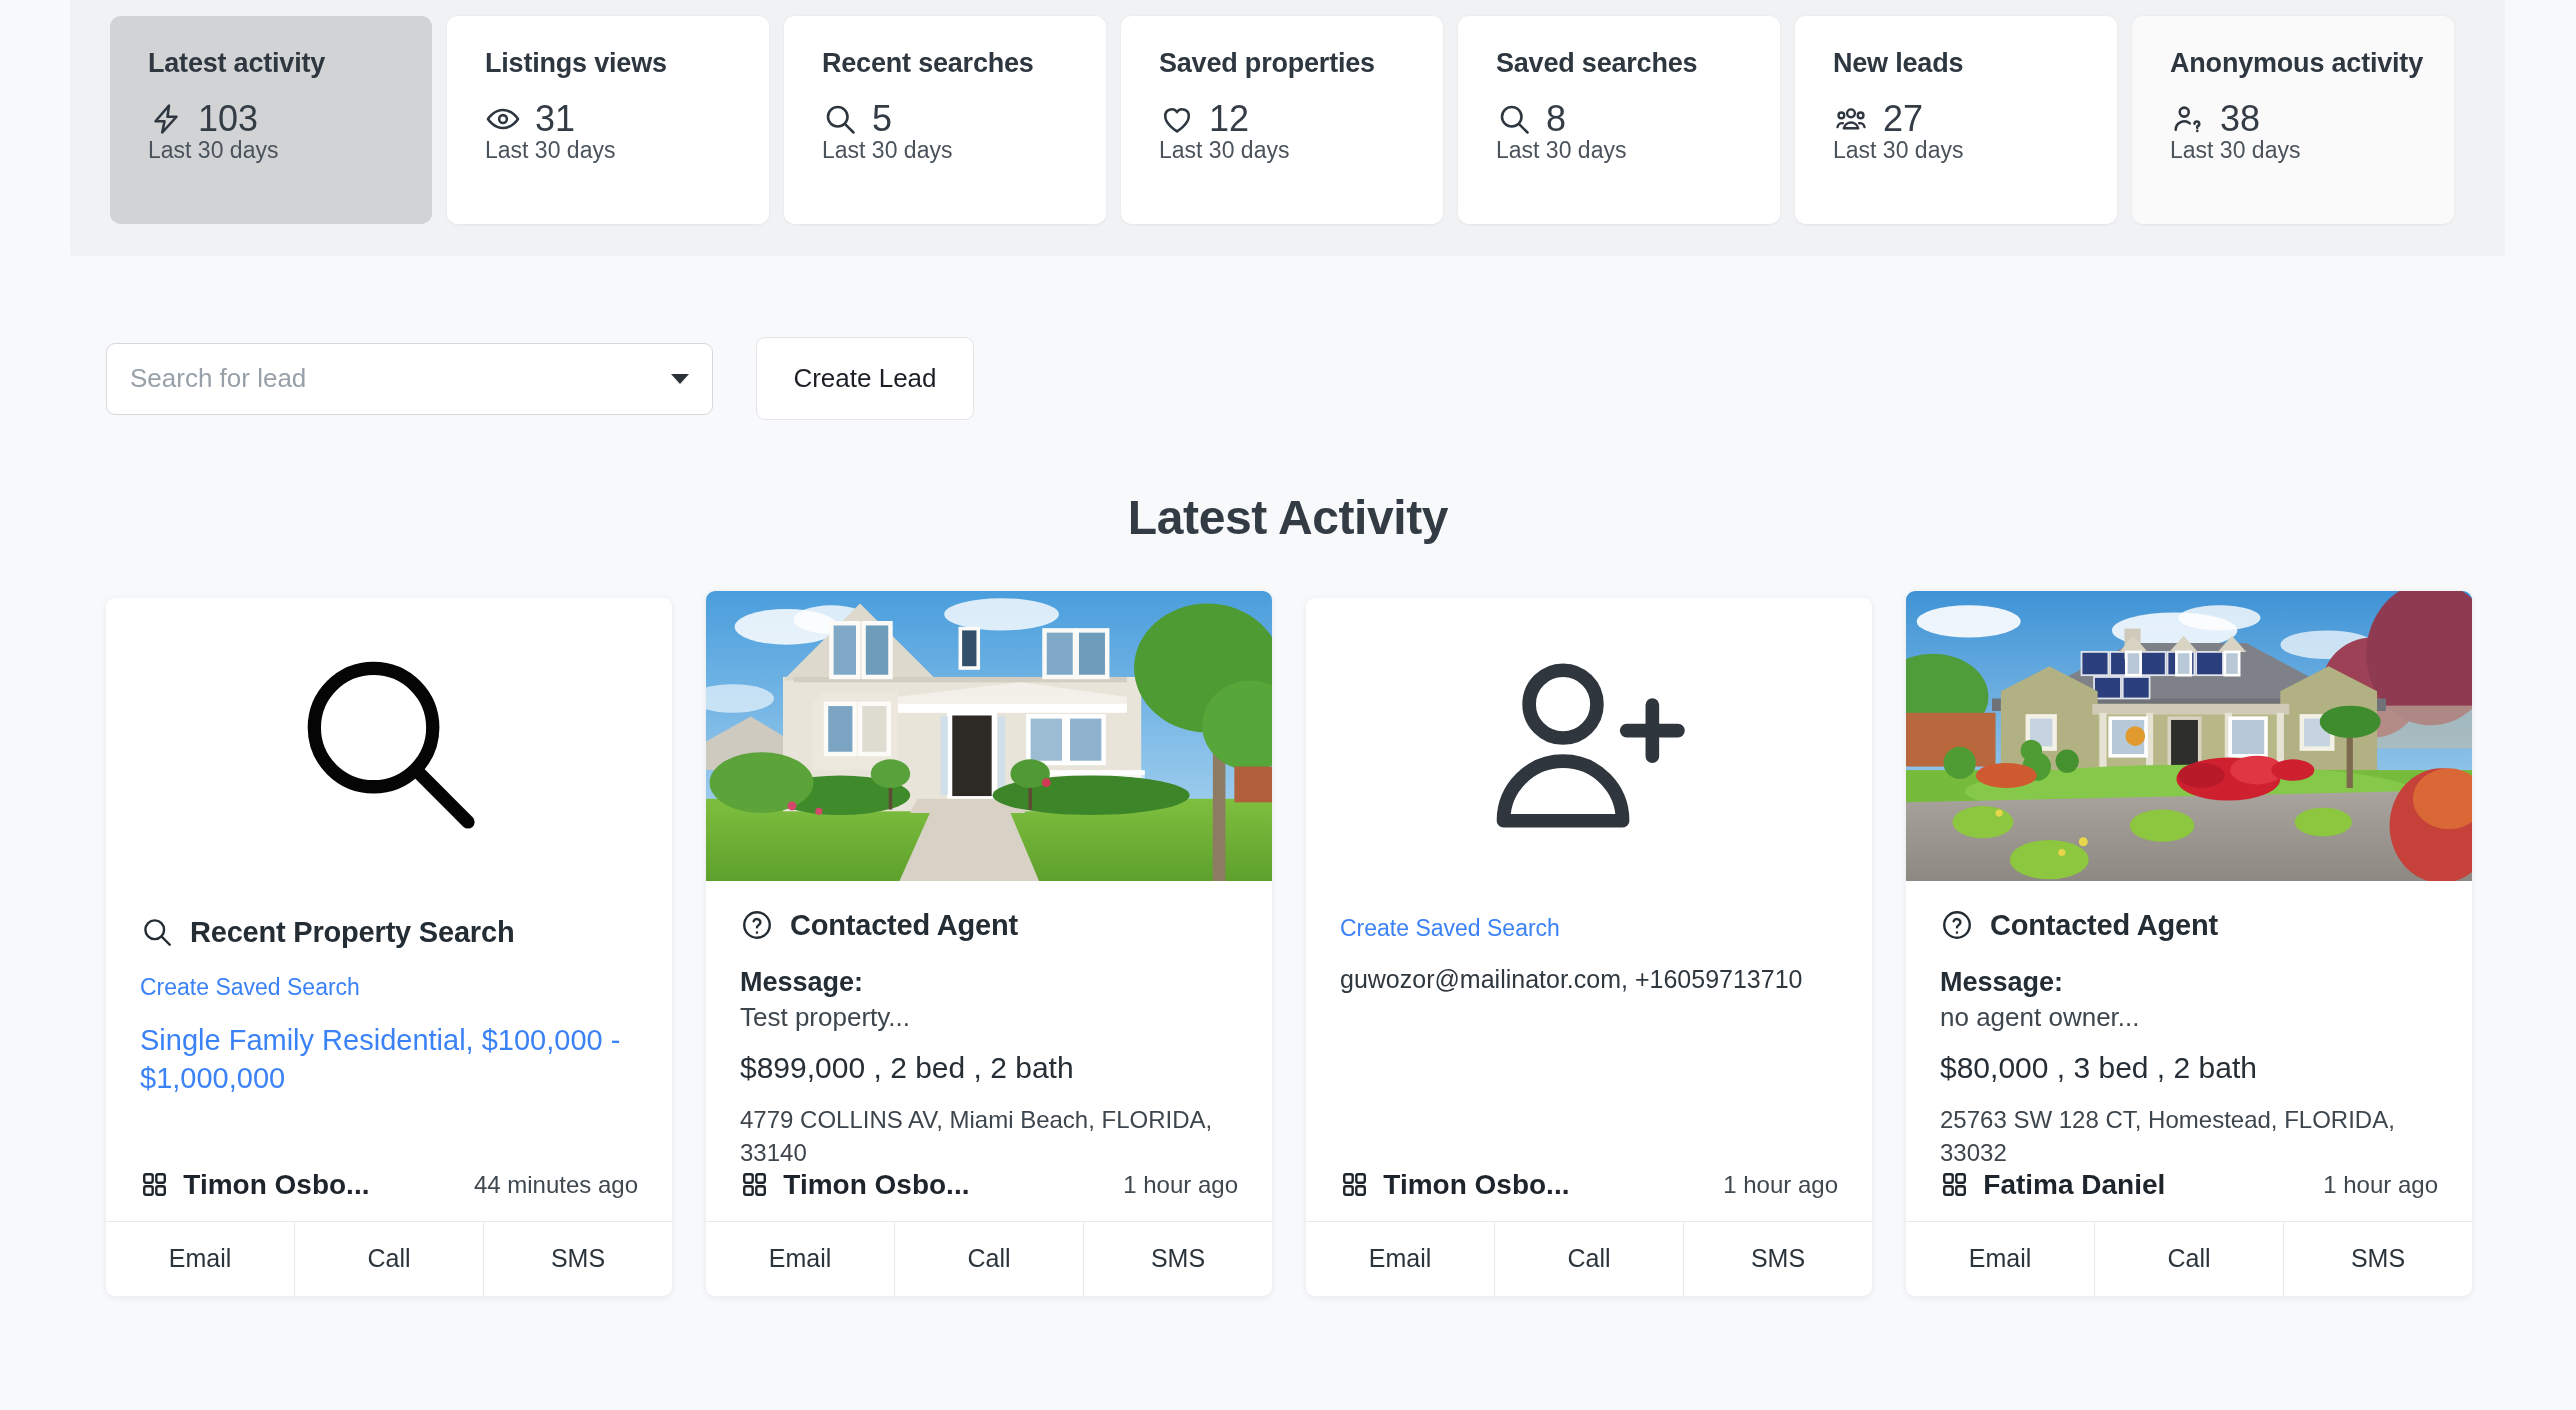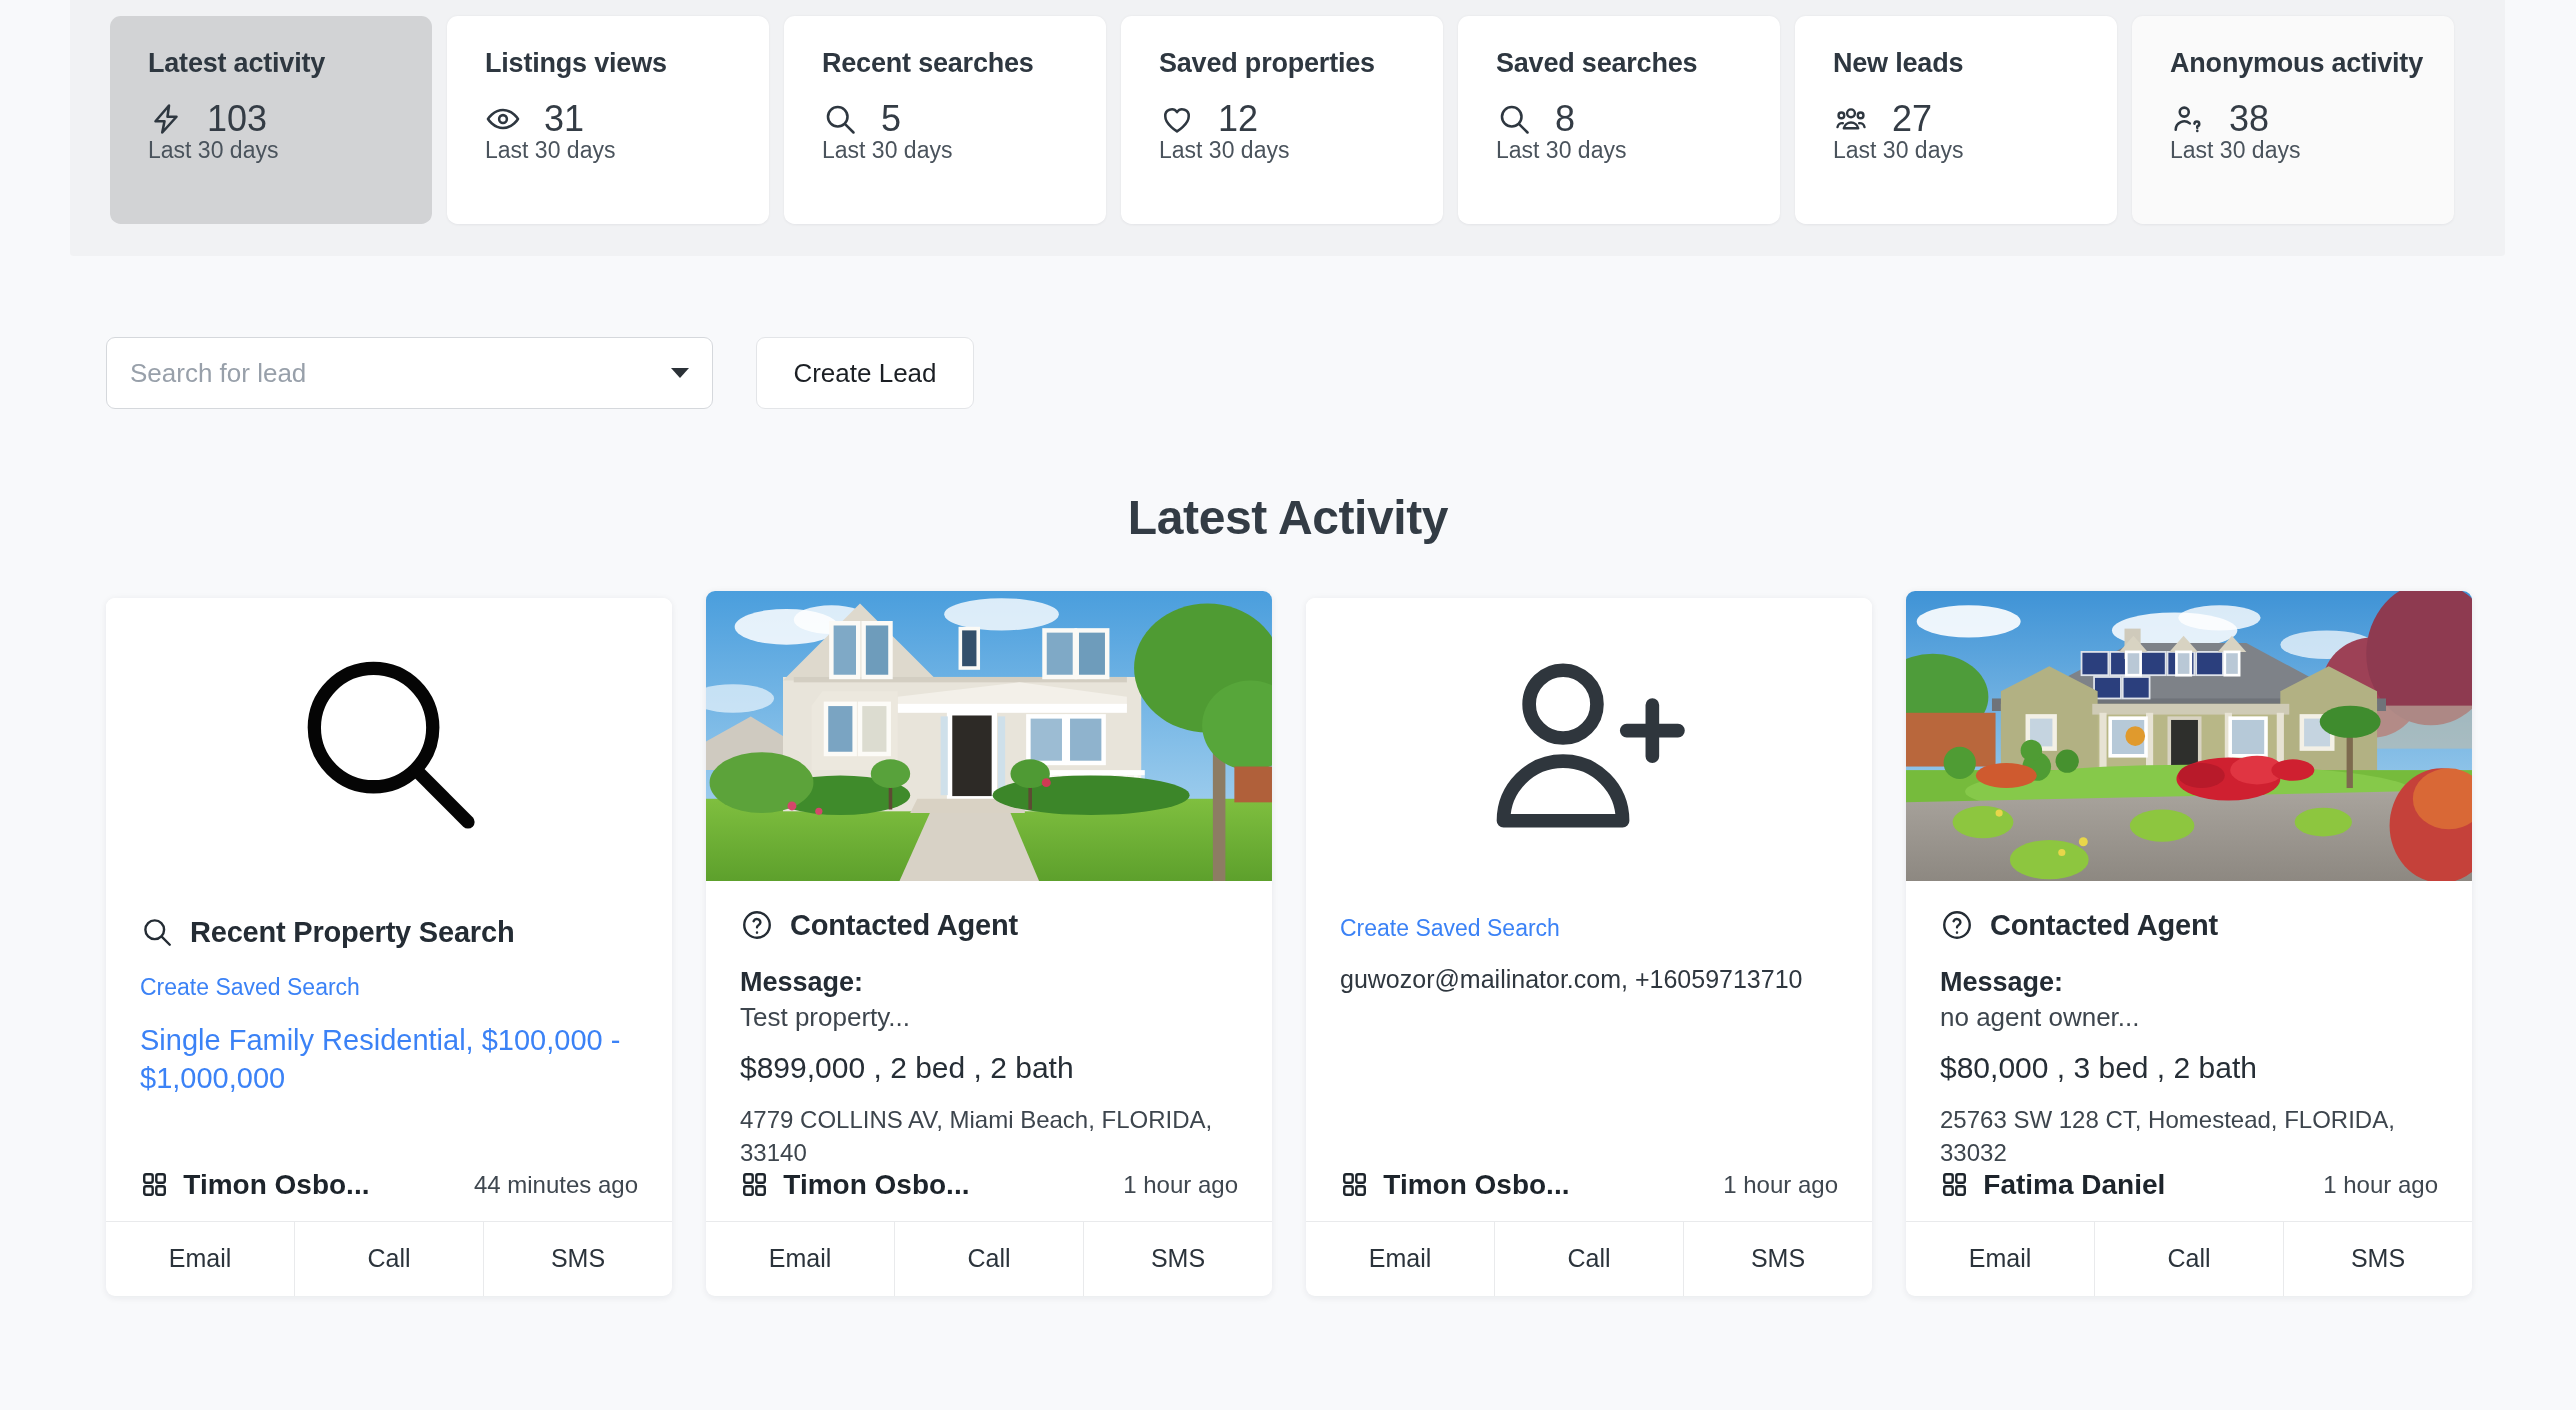--- a/index.html
+++ b/index.html
@@ -44,21 +44,21 @@
   .stat-title {
     font-size: 27px;
     font-weight: 700;
     letter-spacing: -0.2px;
     color: #2e3740;
     white-space: nowrap;
   }
   .stat-value-row {
     display: flex;
     align-items: center;
-    gap: 23px;
+    gap: 14px;
     margin-top: 21.5px;
   }
   .stat-icon { width: 36px; height: 36px; display: block; flex: none; }
   .stat-icon svg { width: 36px; height: 36px; display: block; }
   .stat-number {
     font-size: 36px;
     font-weight: 400;
     color: #343c45;
     line-height: 1;
   }
@@ -92,21 +92,21 @@
   .select-caret {
     position: absolute;
     right: 23px; top: 50%;
     transform: translateY(-50%);
     width: 0; height: 0;
     border-left: 9px solid transparent;
     border-right: 9px solid transparent;
     border-top: 10.7px solid #2b3137;
   }
   .create-lead-btn {
-    width: 218px; height: 72px;
+    width: 218px; height: 83px;
     background: #fff;
     border: 0.9px solid #e3e5e8;
     border-radius: 9px;
     font-size: 26px;
     color: #1b1f24;
     display: flex;
     align-items: center;
     justify-content: center;
     cursor: pointer;
     font-family: "Liberation Sans", sans-serif;

